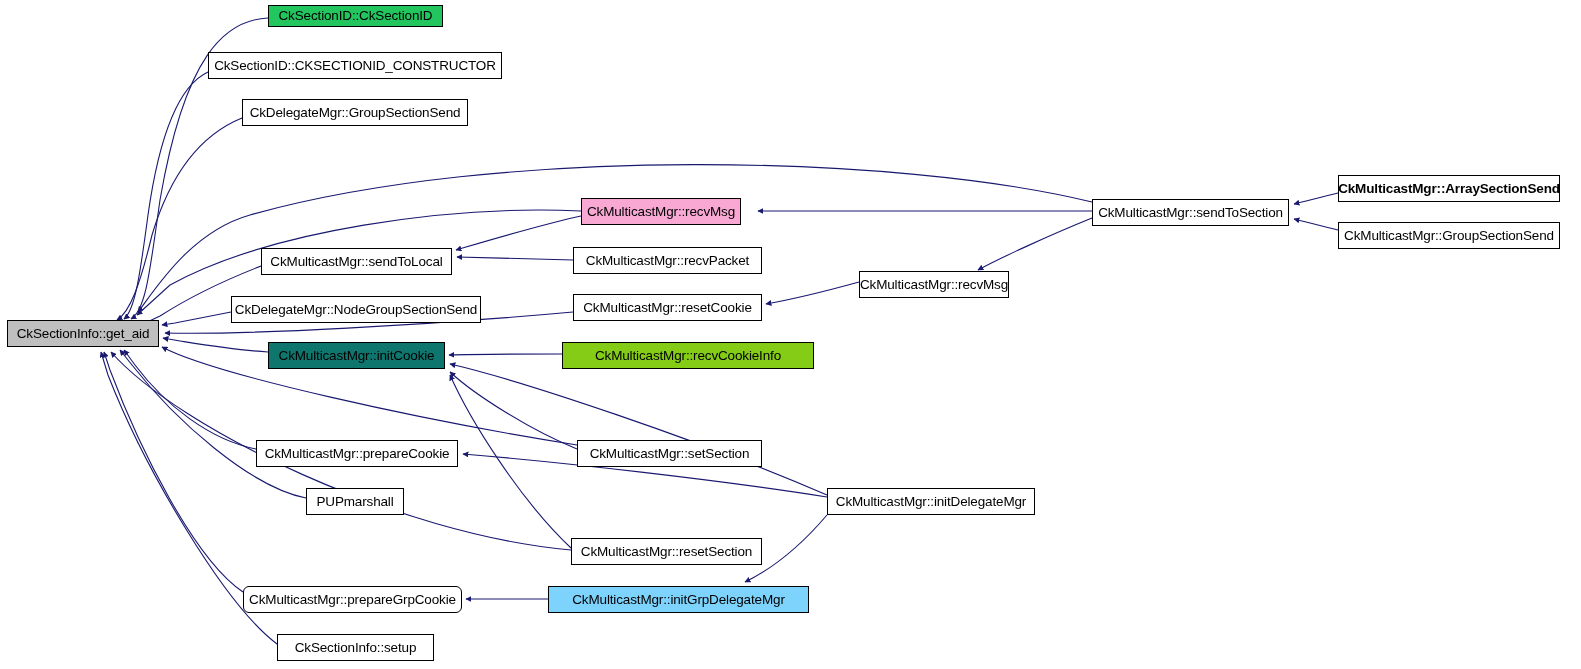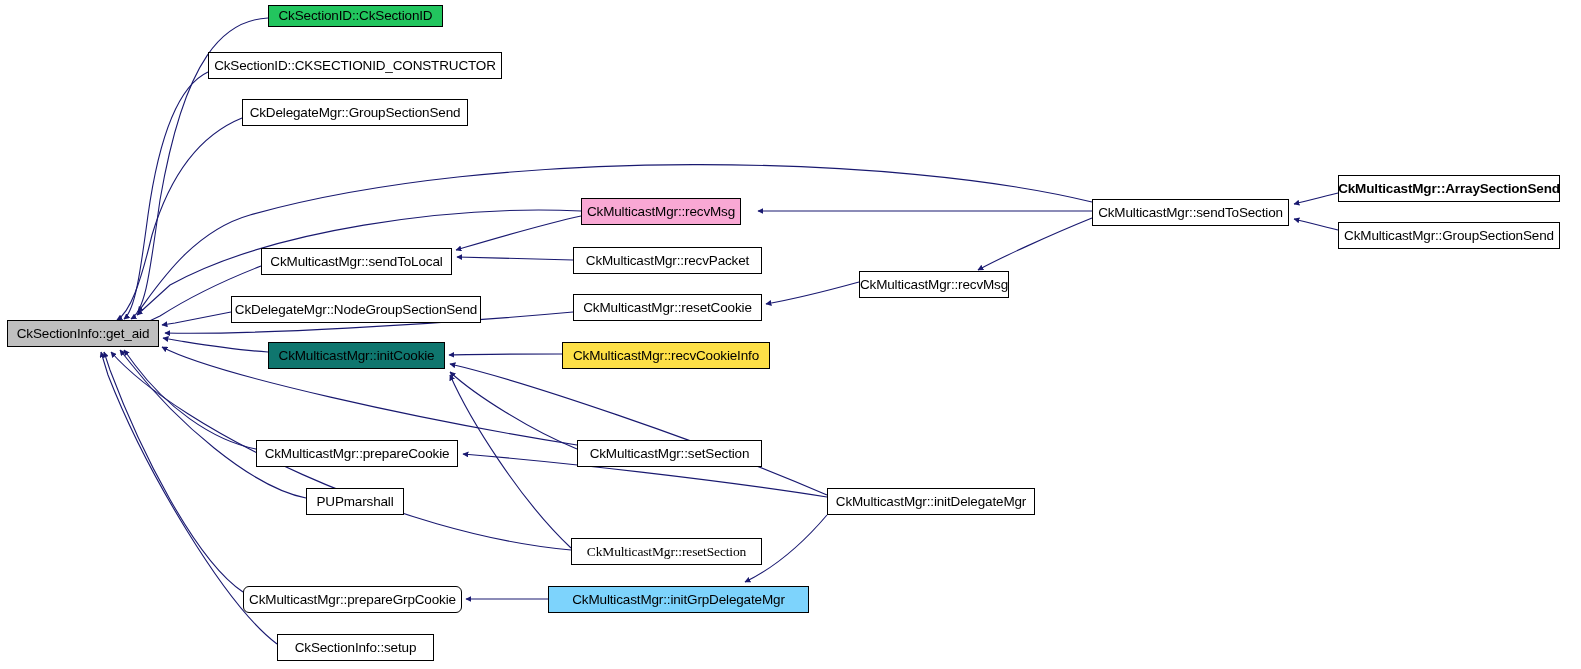--- a/index.html
+++ b/index.html
@@ -122,27 +122,27 @@
     </div>
     <div class="node" style="left: 581px; top: 198px; width: 160px; height: 27px; background: #f9a8d4; border-color: rgb(0, 0, 0); justify-content: center;">
       <span class="node-label">CkMulticastMgr::recvMsg</span>
     </div>
     <div class="node" style="left: 573px; top: 247px; width: 189px; height: 27px; background: rgb(255, 255, 255); border-color: rgb(0, 0, 0);">
       <span class="node-label">CkMulticastMgr::recvPacket</span>
     </div>
     <div class="node" style="left: 573px; top: 294px; width: 189px; height: 27px; background: rgb(255, 255, 255); border-color: rgb(0, 0, 0);">
       <span class="node-label">CkMulticastMgr::resetCookie</span>
     </div>
-    <div class="node" style="left: 562px; top: 342px; width: 208px; height: 27px; background: #fde047; border-color: rgb(0, 0, 0); text-align: center;">
+    <div class="node" style="left: 562px; top: 342px; width: 252px; height: 27px; background: #84cc16; border-color: rgb(0, 0, 0); text-align: center;">
       <span class="node-label">CkMulticastMgr::recvCookieInfo</span>
     </div>
     <div class="node" style="left: 577px; top: 440px; width: 185px; height: 27px; background: rgb(255, 255, 255); border-color: rgb(0, 0, 0);">
       <span class="node-label">CkMulticastMgr::setSection</span>
     </div>
-    <div class="node" style="left: 571px; top: 538px; width: 191px; height: 27px; background: rgb(255, 255, 255); border-color: rgb(0, 0, 0); font-family: Liberation Serif, serif;">
+    <div class="node" style="left: 571px; top: 538px; width: 191px; height: 27px; background: rgb(255, 255, 255); border-color: rgb(0, 0, 0);">
       <span class="node-label">CkMulticastMgr::resetSection</span>
     </div>
     <div class="node" style="left: 548px; top: 586px; width: 261px; height: 27px; background: #7dd3fc; border-color: rgb(0, 0, 0);">
       <span class="node-label">CkMulticastMgr::initGrpDelegateMgr</span>
     </div>
     <div class="node" style="left: 859px; top: 271px; width: 150px; height: 27px; background: rgb(255, 255, 255); border-color: rgb(0, 0, 0);">
       <span class="node-label">CkMulticastMgr::recvMsg</span>
     </div>
     <div class="node" style="left: 827px; top: 488px; width: 208px; height: 27px; background: rgb(255, 255, 255); border-color: rgb(0, 0, 0);">
       <span class="node-label">CkMulticastMgr::initDelegateMgr</span>

